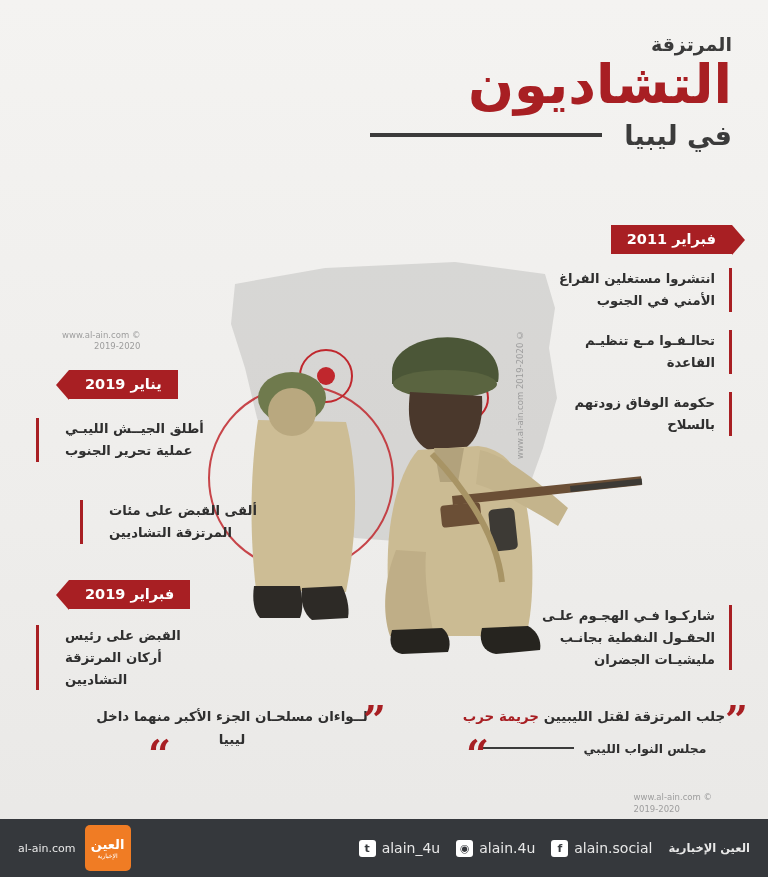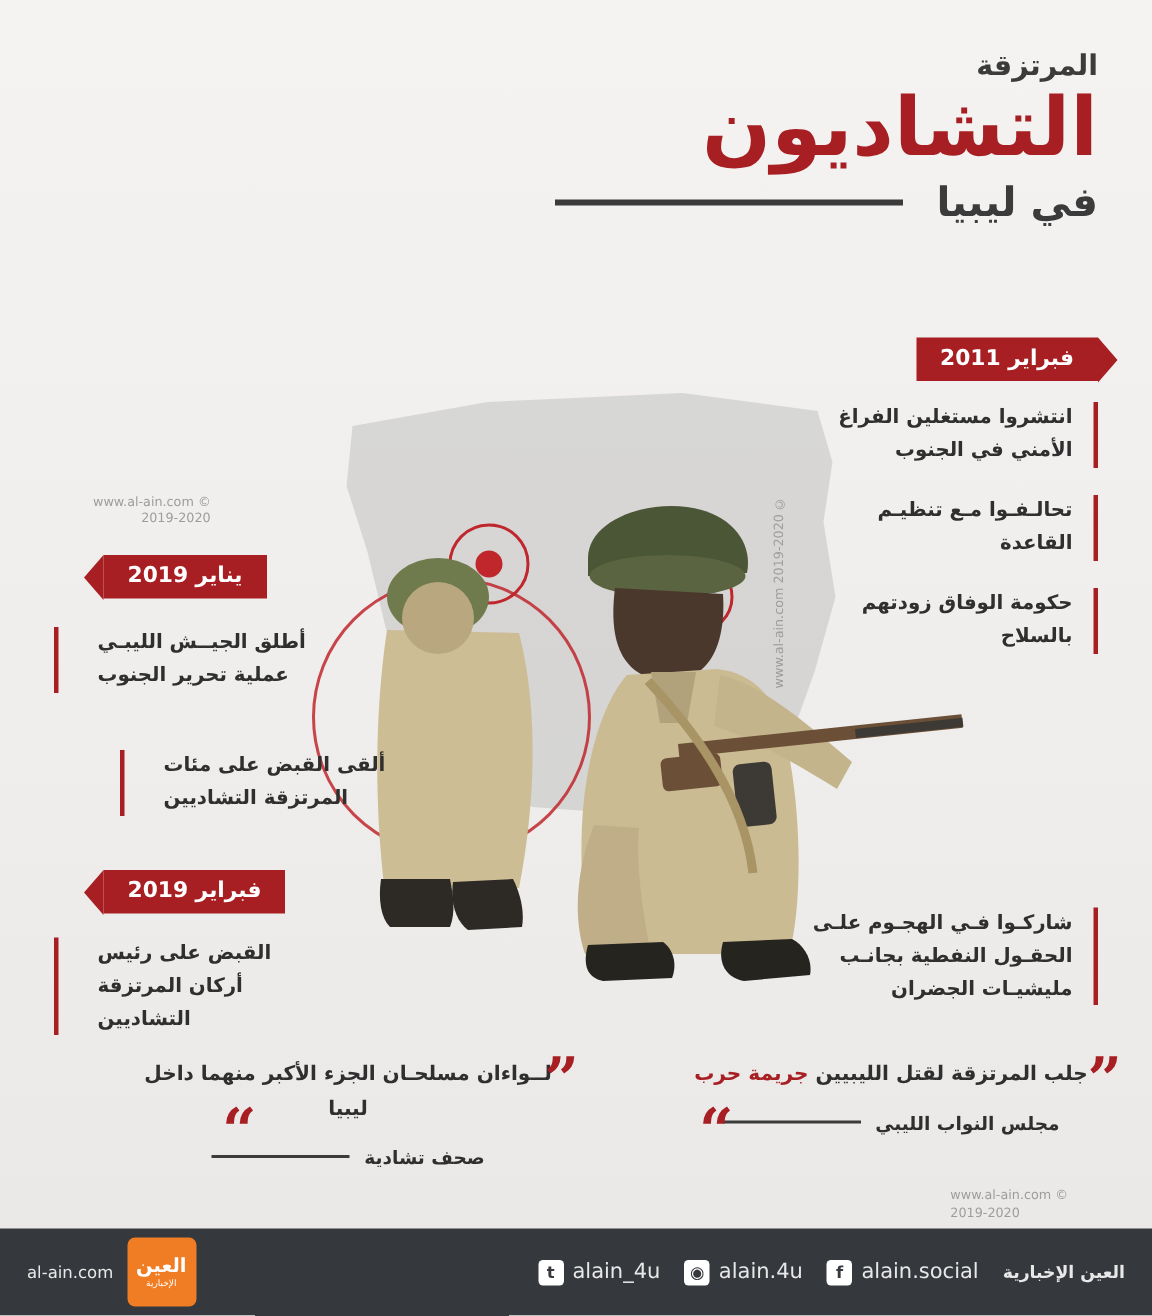--- a/index.html
+++ b/index.html
@@ -346,24 +346,20 @@
     <div class="qsrc">
       <span class="name">مجلس النواب الليبي</span>
       <span class="line"></span>
     </div>
   </div>
 
   <div class="quote" style="left:82px; top:706px;">
     <span class="qmark" style="right:-4px; top:0;">”</span>
     <span class="qmark" style="left:66px; top:34px;">“</span>
     <div class="qtext">لــواءان مسلحـان الجزء الأكبر منهما داخل ليبيا</div>
-    <div class="qsrc">
-      <span class="name">صحف تشادية</span>
-      <span class="line"></span>
-    </div>
   </div>
 
   <div class="footer">
     <div class="social">
       <div class="sgroup">
         <span class="sicon">t</span>
         <span class="shandle">alain_4u</span>
       </div>
       <div class="sgroup">
         <span class="sicon">◉</span>

